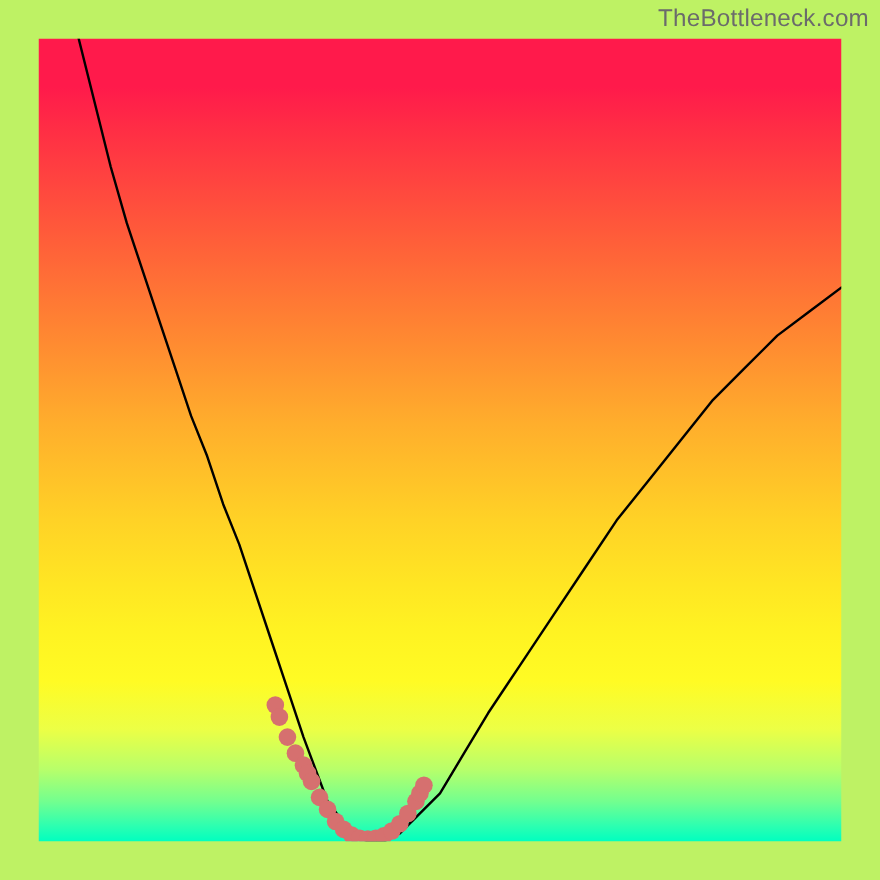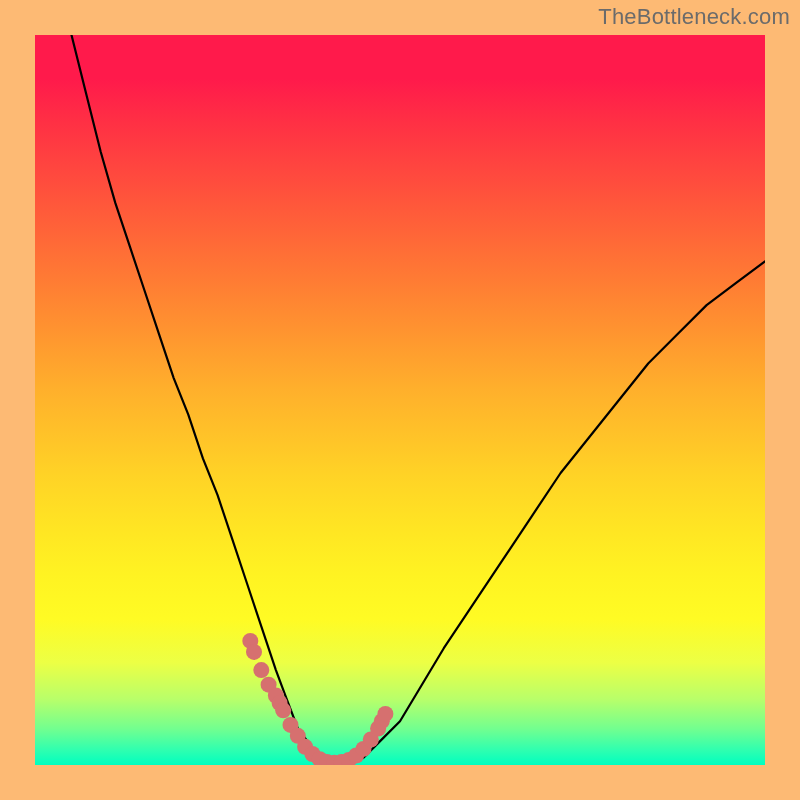--- a/index.html
+++ b/index.html
@@ -10,21 +10,21 @@
     overflow: hidden;
     background: #000;
     font-family: Arial, Helvetica, sans-serif;
   }
   .frame {
     position: absolute;
     left: 0;
     top: 0;
     width: 800px;
     height: 800px;
-    background: #fdba74;
+    background: #bef264;
   }
   .plot {
     position: absolute;
     left: 35px;
     top: 35px;
     width: 730px;
     height: 730px;
     overflow: hidden;
   }
   .gradient {

